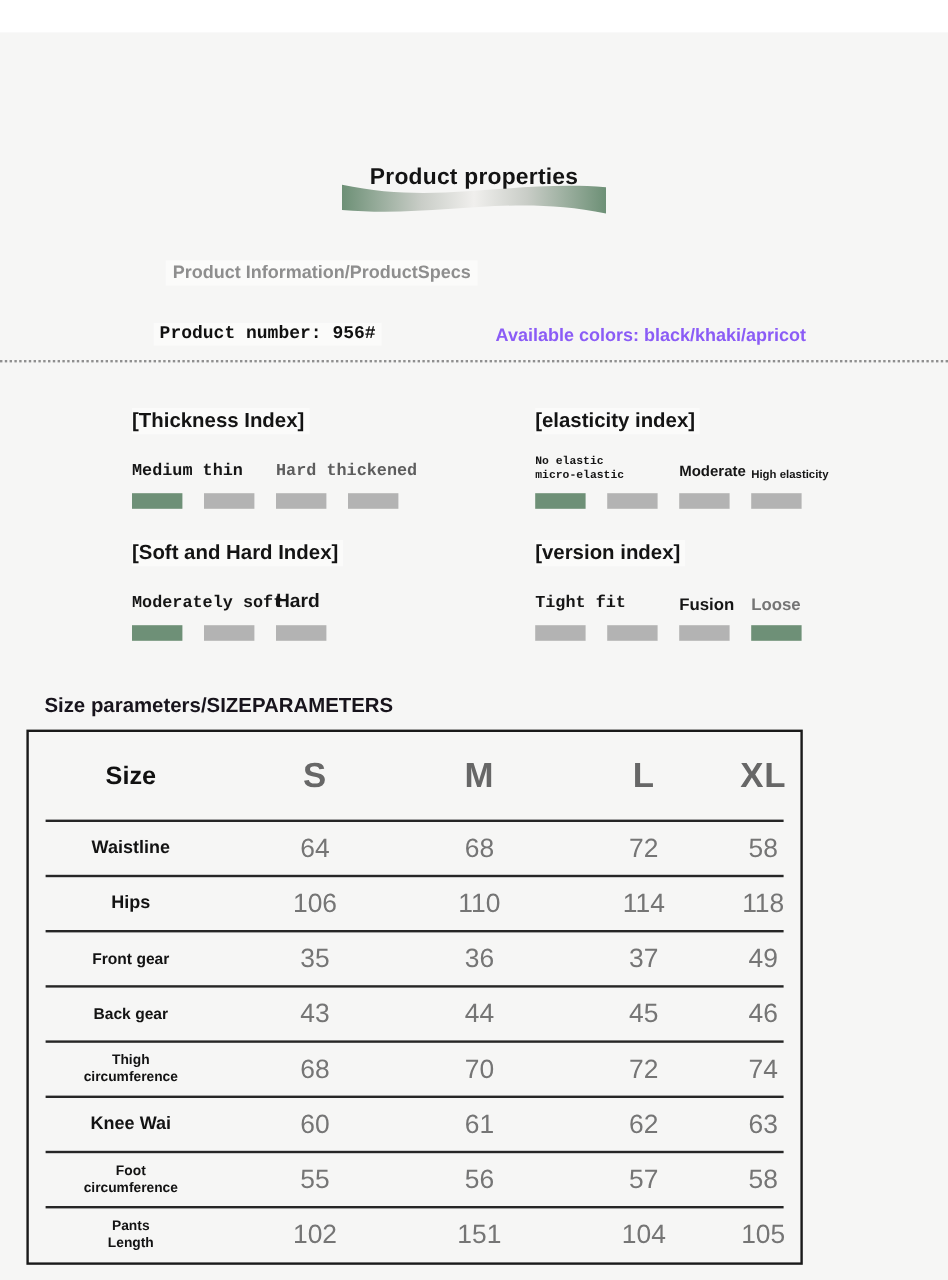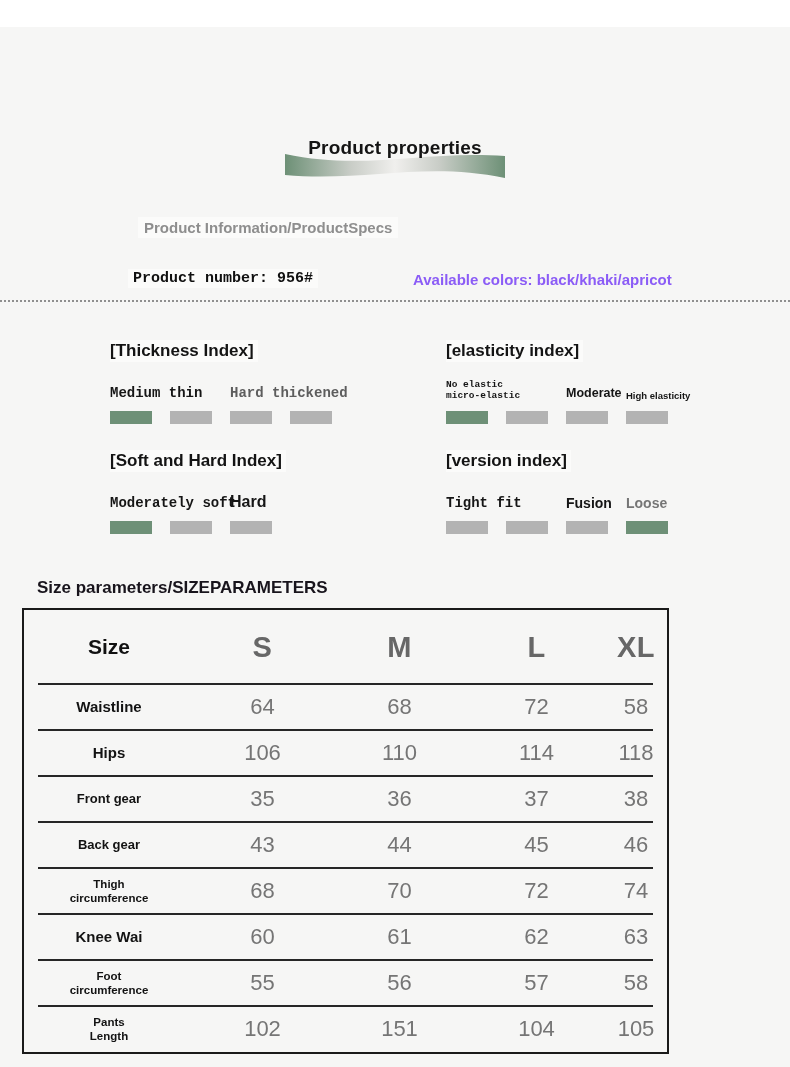--- a/index.html
+++ b/index.html
@@ -213,21 +213,21 @@
       <div class="tval">110</div>
       <div class="tval">114</div>
       <div class="tval">118</div>
     </div>
 
     <div class="trow">
       <div class="tlabel">Front gear</div>
       <div class="tval">35</div>
       <div class="tval">36</div>
       <div class="tval">37</div>
-      <div class="tval">38</div>
+      <div class="tval">49</div>
     </div>
 
     <div class="trow">
       <div class="tlabel">Back gear</div>
       <div class="tval">43</div>
       <div class="tval">44</div>
       <div class="tval">45</div>
       <div class="tval">46</div>
     </div>
 

